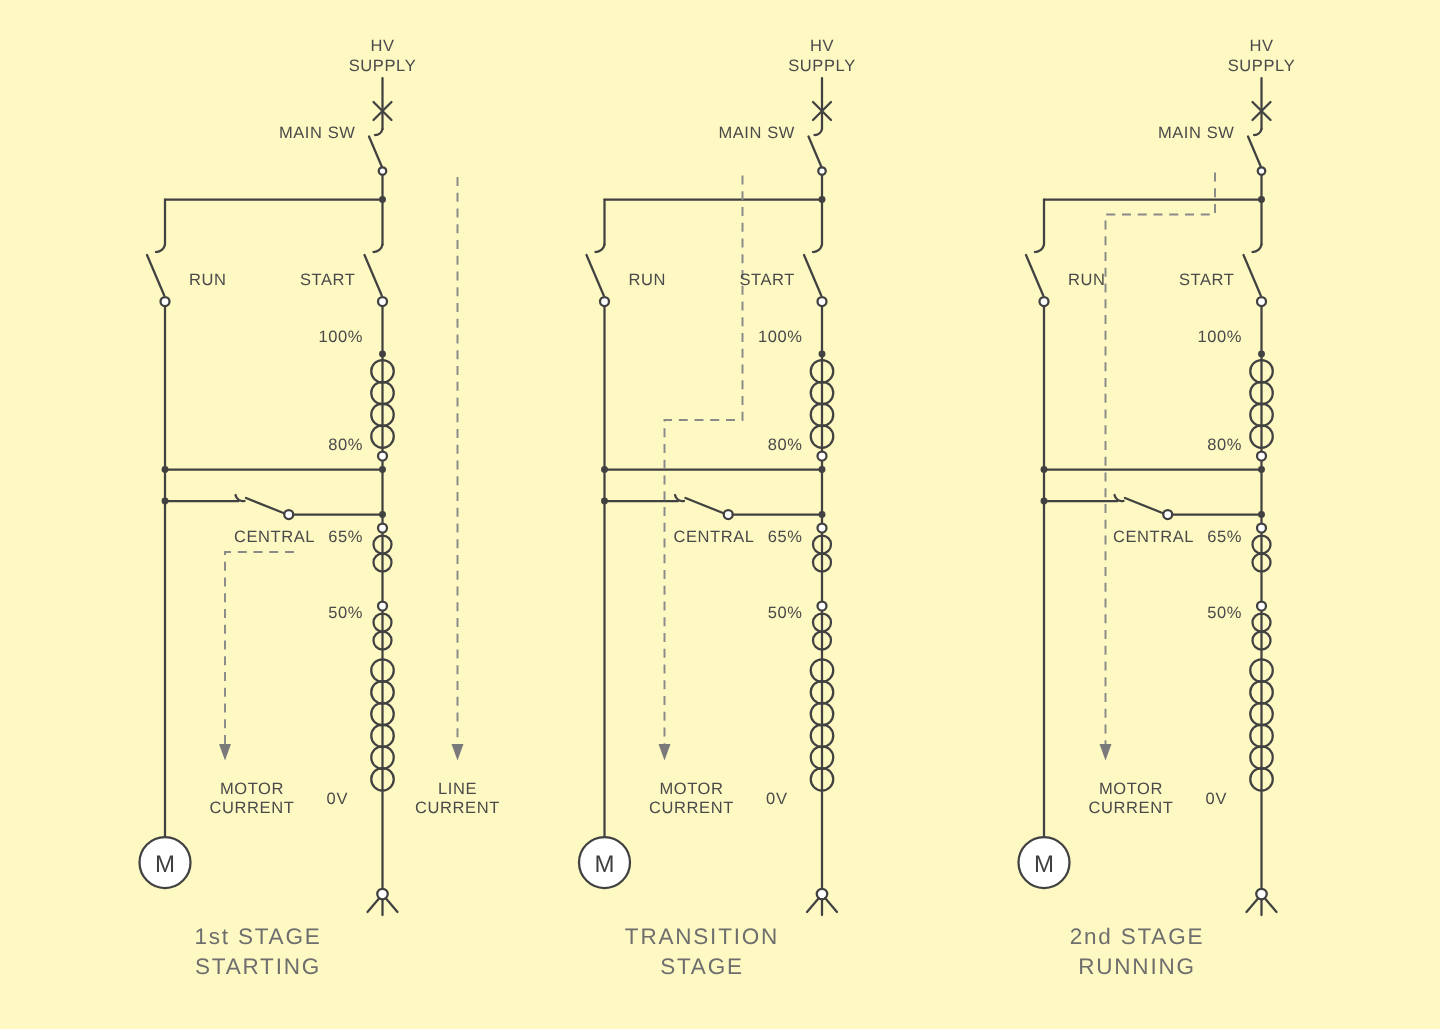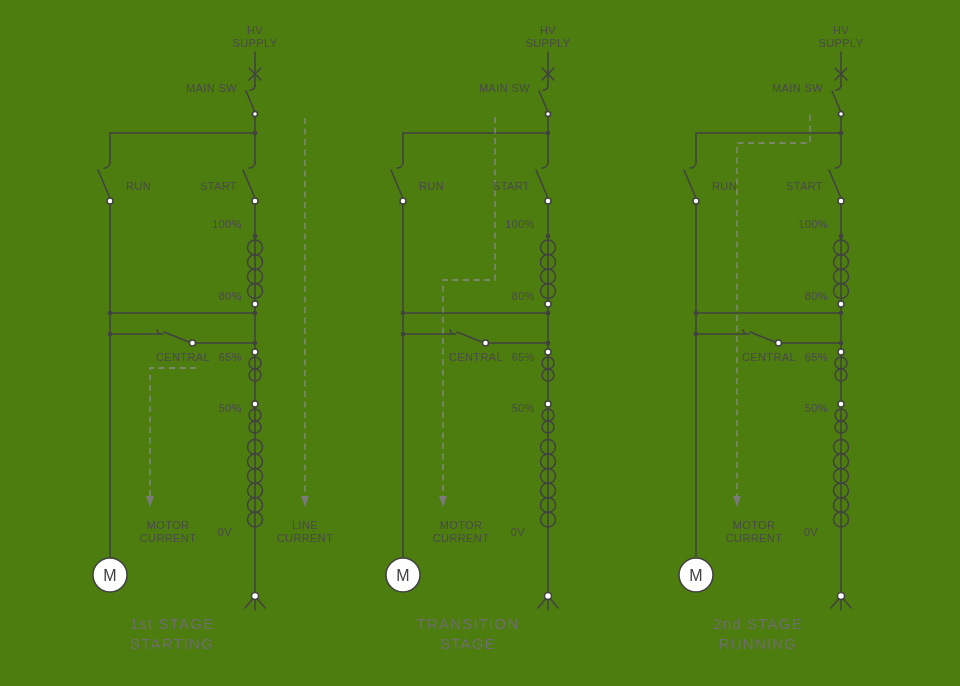--- a/index.html
+++ b/index.html
@@ -1,16 +1,16 @@
 <!DOCTYPE html>
 <html><head>
 <meta charset="utf-8">
 <style>
   html,body{margin:0;padding:0;background:#ffffff;}
-  .stage{position:relative;width:960px;height:686px;background:#4d7c0f;overflow:hidden;}
+  .stage{position:relative;width:960px;height:686px;background:#fef9c3;overflow:hidden;}
   svg text{
     font-family:"Liberation Sans", sans-serif;
     font-size:11px;
     fill:#4a4a4a;
     letter-spacing:0.4px;
   }
   svg text.caption{
     font-size:15px;
     fill:#6e6e6e;
     letter-spacing:1.2px;

